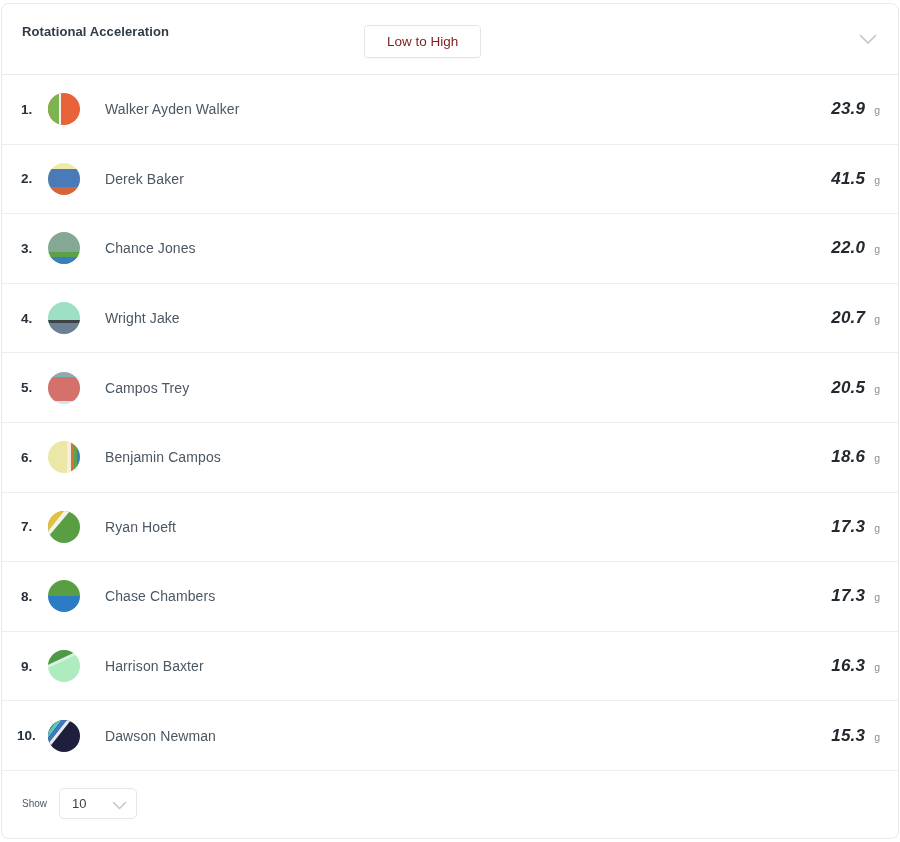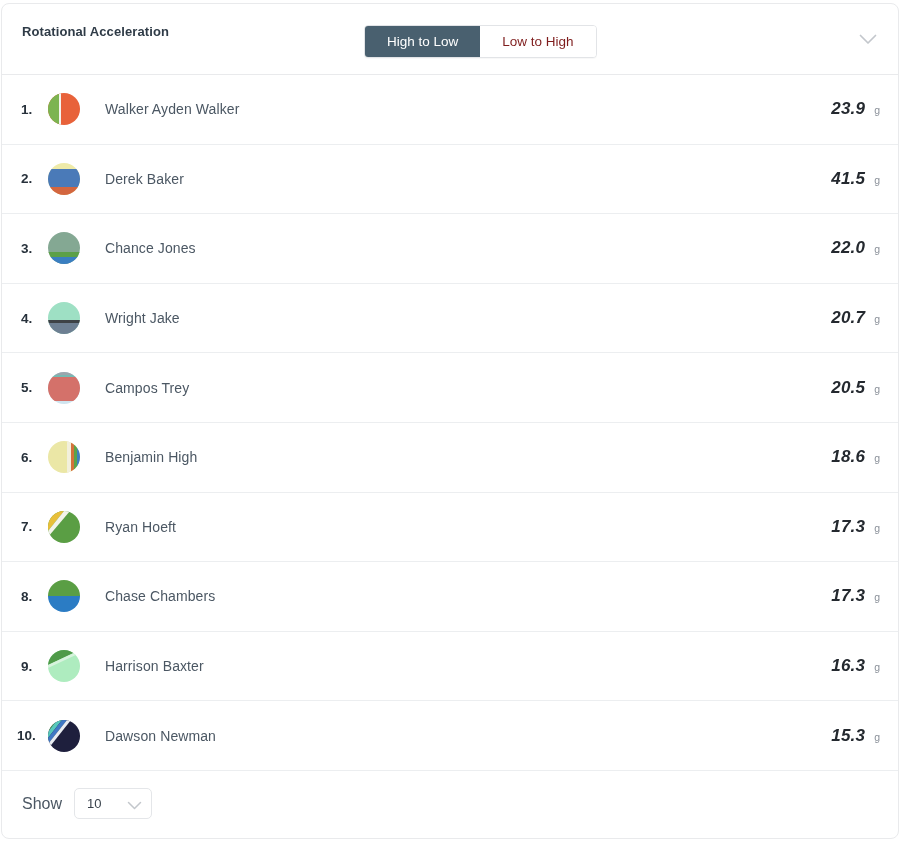--- a/index.html
+++ b/index.html
@@ -152,21 +152,21 @@
   
   .card-footer {
     display: flex;
     align-items: center;
     height: 66px;
     padding-left: 20px;
     box-sizing: border-box;
   }
 
   .show-label {
-    font-size: 16px;
+    font-size: 10px;
     color: #4b5763;
     margin-right: 12px;
   }
 
   .show-select {
     position: relative;
     width: 78px;
     height: 31px;
     border: 1px solid #e4e6e9;
     border-radius: 5px;
@@ -192,21 +192,20 @@
 </style>
 </head>
 <body>
 
 <div class="card">
 
   <div class="card-header">
     <div class="header-title">Rotational Acceleration</div>
 
     <div class="toggle-group">
-      <div class="toggle-seg active">High to Low</div>
       <div class="toggle-seg">Low to High</div>
     </div>
 
     <div class="collapse-btn">
       <span>
         <svg width="18" height="11" viewBox="0 0 18 11">
           <path d="M1.5 1.5 L9 9 L16.5 1.5" fill="none" stroke="#c3c7cc" stroke-width="1.7" stroke-linecap="round" stroke-linejoin="round"></path>
         </svg>
       </span>
     </div>
@@ -299,21 +298,21 @@
       <div class="rank">6.</div>
       <div class="avatar">
         <svg viewBox="0 0 32 32">
             <rect width="32" height="32" fill="#ebe7a6"></rect>
           <rect x="19" y="0" width="4" height="32" fill="#f2f0dc"></rect>
           <rect x="23" y="0" width="3" height="32" fill="#d4713c"></rect>
           <rect x="26" y="0" width="3" height="32" fill="#5ba34a"></rect>
           <rect x="29" y="0" width="3" height="32" fill="#3f7fc0"></rect>
           </svg>
       </div>
-      <div class="player-name">Benjamin High</div>
+      <div class="player-name">Benjamin Campos</div>
       <div class="value-wrap">
         <span class="value">18.6</span>
         <span class="unit">g</span>
       </div>
     </div>
 
     <div class="row">
       <div class="rank">7.</div>
       <div class="avatar">
         <svg viewBox="0 0 32 32">

